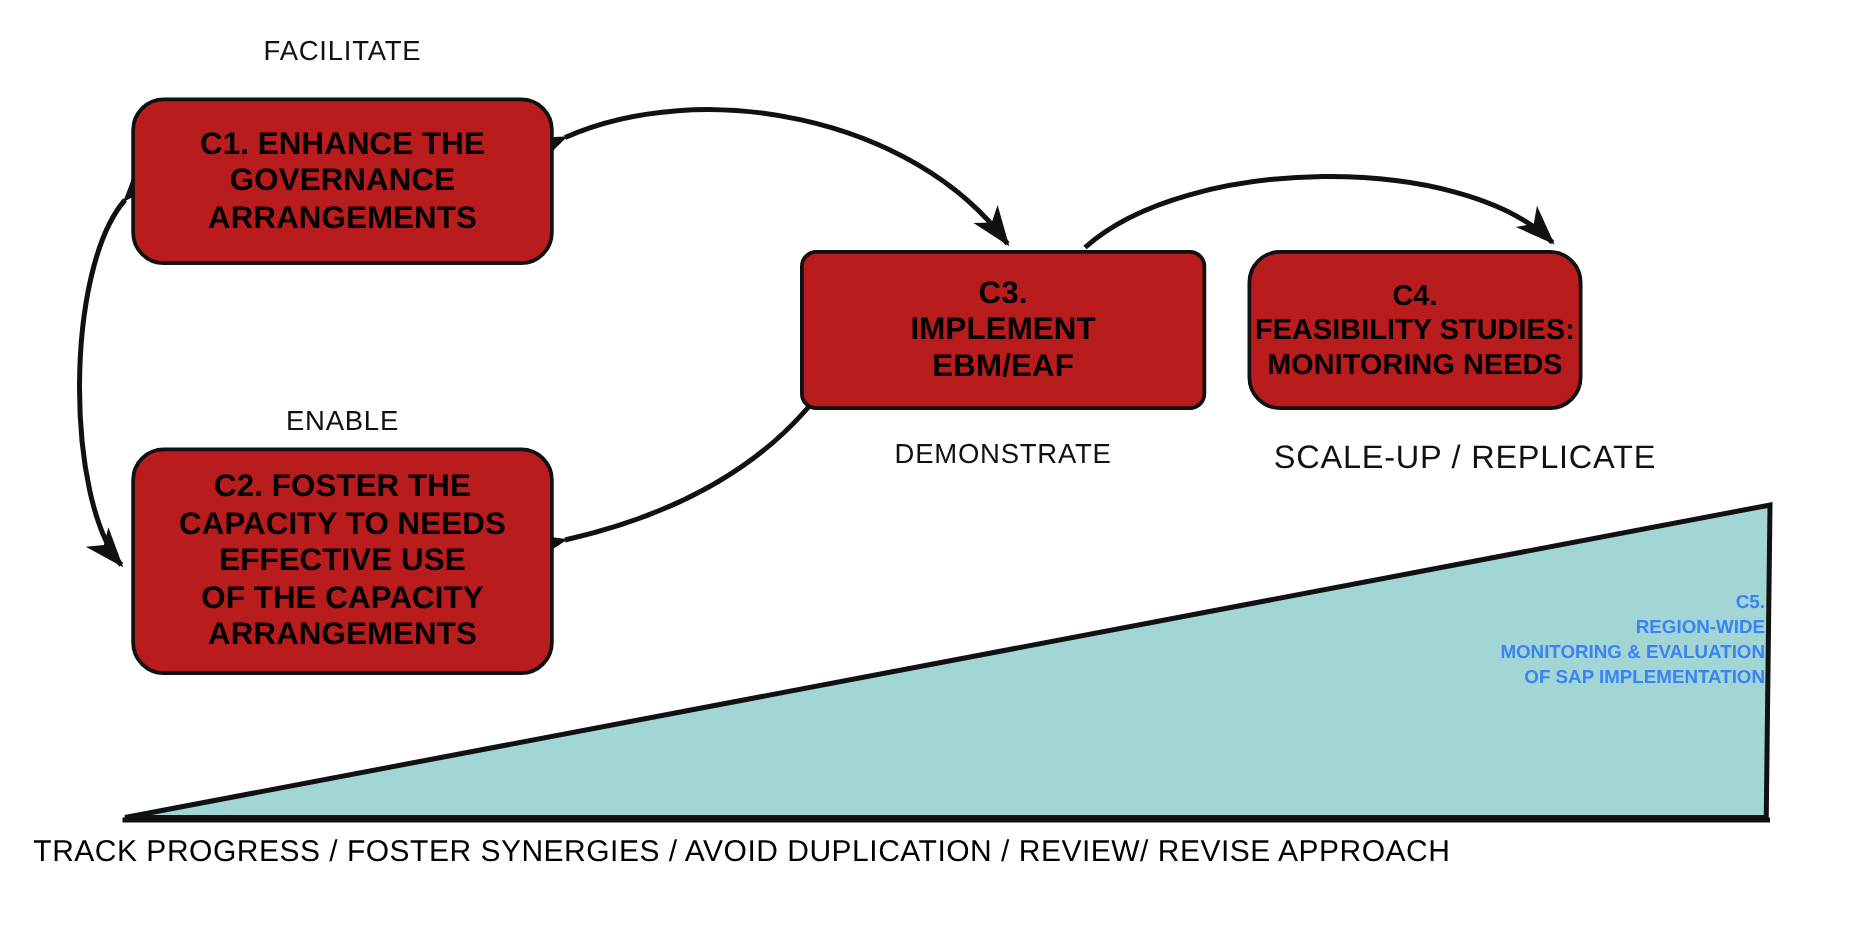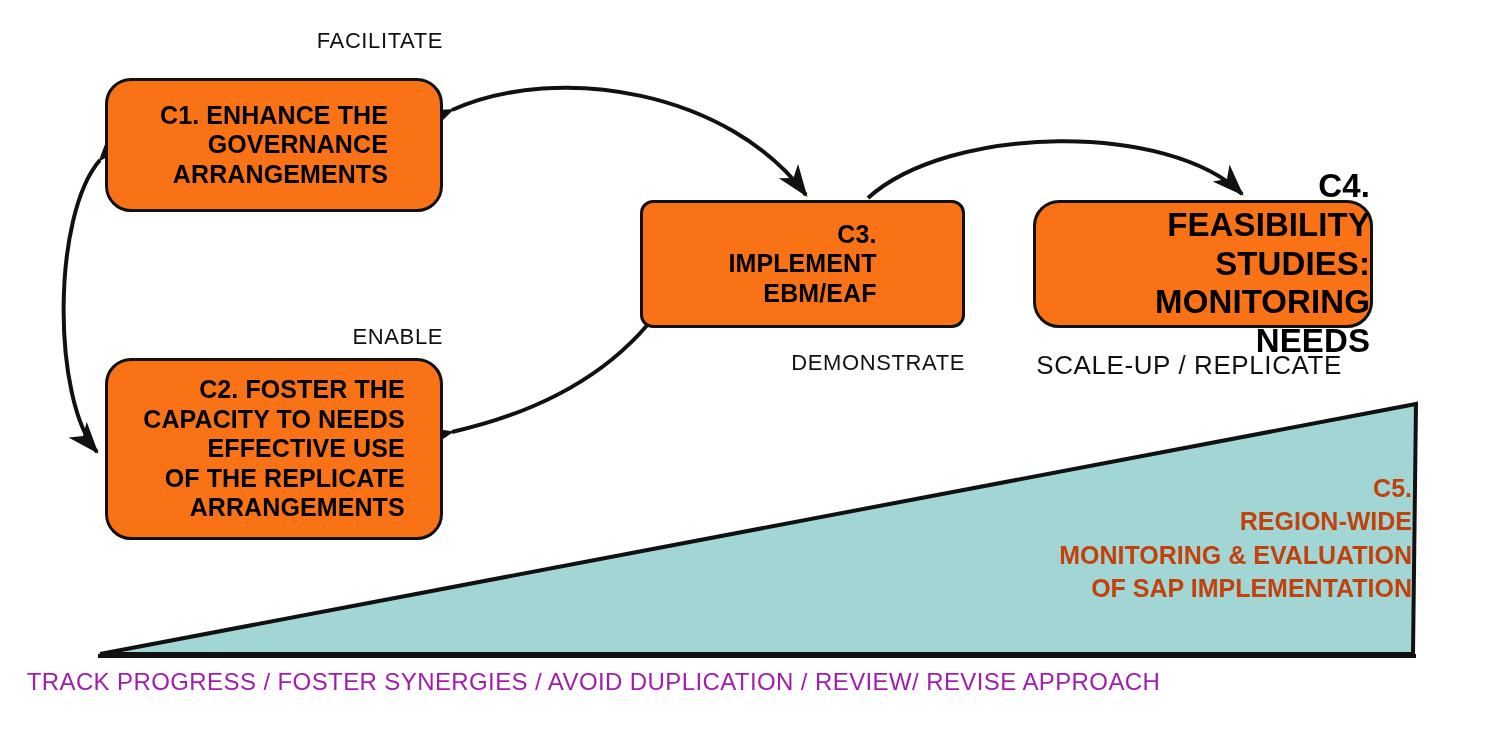--- a/index.html
+++ b/index.html
@@ -20,72 +20,72 @@
   #svg-layer {
     position: absolute;
     left: 0;
     top: 0;
     width: 1500px;
     height: 740px;
   }
   .node-box {
     position: absolute;
     box-sizing: border-box;
-    background: #f97316;
+    background: #b91c1c;
     border: 3px solid #111111;
     border-radius: 26px;
     display: flex;
     align-items: center;
     justify-content: center;
-    text-align: right;
+    text-align: center;
     font-weight: bold;
     color: #000000;
     letter-spacing: 0.1px;
     line-height: 1.18;
     z-index: 3;
   }
   .node-label {
     position: absolute;
-    text-align: right;
+    text-align: center;
     color: #111111;
     font-weight: normal;
     letter-spacing: 0.6px;
     z-index: 4;
     white-space: nowrap;
   }
   #c1-box { left: 105px; top: 78px; width: 338px; height: 134px; font-size: 25px; }
   #c2-box { left: 105px; top: 358px; width: 338px; height: 182px; font-size: 25px; }
   #c3-box { left: 640px; top: 200px; width: 325px; height: 128px; font-size: 25px; border-radius: 13px; }
-  #c4-box { left: 1033px; top: 200px; width: 340px; height: 128px; font-size: 33px; }
+  #c4-box { left: 998px; top: 200px; width: 268px; height: 128px; font-size: 23px; }
 
   #label-facilitate { left: 105px; top: 28px; width: 338px; font-size: 22px; }
   #label-enable     { left: 105px; top: 324px; width: 338px; font-size: 22px; }
   #label-demonstrate{ left: 640px; top: 350px; width: 325px; font-size: 22px; }
   #label-scaleup    { left: 1002px; top: 350px; width: 340px; font-size: 26px; }
 
   #c5-text {
     position: absolute;
     right: 88px;
     top: 472px;
     text-align: right;
     font-weight: bold;
-    font-size: 25px;
+    font-size: 15px;
     line-height: 1.33;
-    color: #c2410c;
+    color: #3b82f6;
     z-index: 5;
     white-space: nowrap;
   }
   #bottom-caption {
     position: absolute;
     left: 0;
     top: 668px;
     width: 1187px;
     text-align: center;
     font-size: 24px;
-    color: #a21caf;
+    color: #000000;
     letter-spacing: 0.4px;
     z-index: 5;
   }
 </style>
 </head>
 <body>
 
 <div id="canvas">
 
   <svg id="svg-layer" viewBox="0 0 1500 740" xmlns="http://www.w3.org/2000/svg">
@@ -115,21 +115,21 @@
       <span>ARRANGEMENTS</span>
     </span>
   </div>
 
   <div class="node-label" id="label-enable">ENABLE</div>
   <div class="node-box" id="c2-box">
     <span>
       <span>C2. FOSTER THE</span><br>
       <span>CAPACITY TO NEEDS</span><br>
       <span>EFFECTIVE USE</span><br>
-      <span>OF THE REPLICATE</span><br>
+      <span>OF THE CAPACITY</span><br>
       <span>ARRANGEMENTS</span>
     </span>
   </div>
 
   <div class="node-box" id="c3-box">
     <span>
       <span>C3.</span><br>
       <span>IMPLEMENT</span><br>
       <span>EBM/EAF</span>
     </span>

